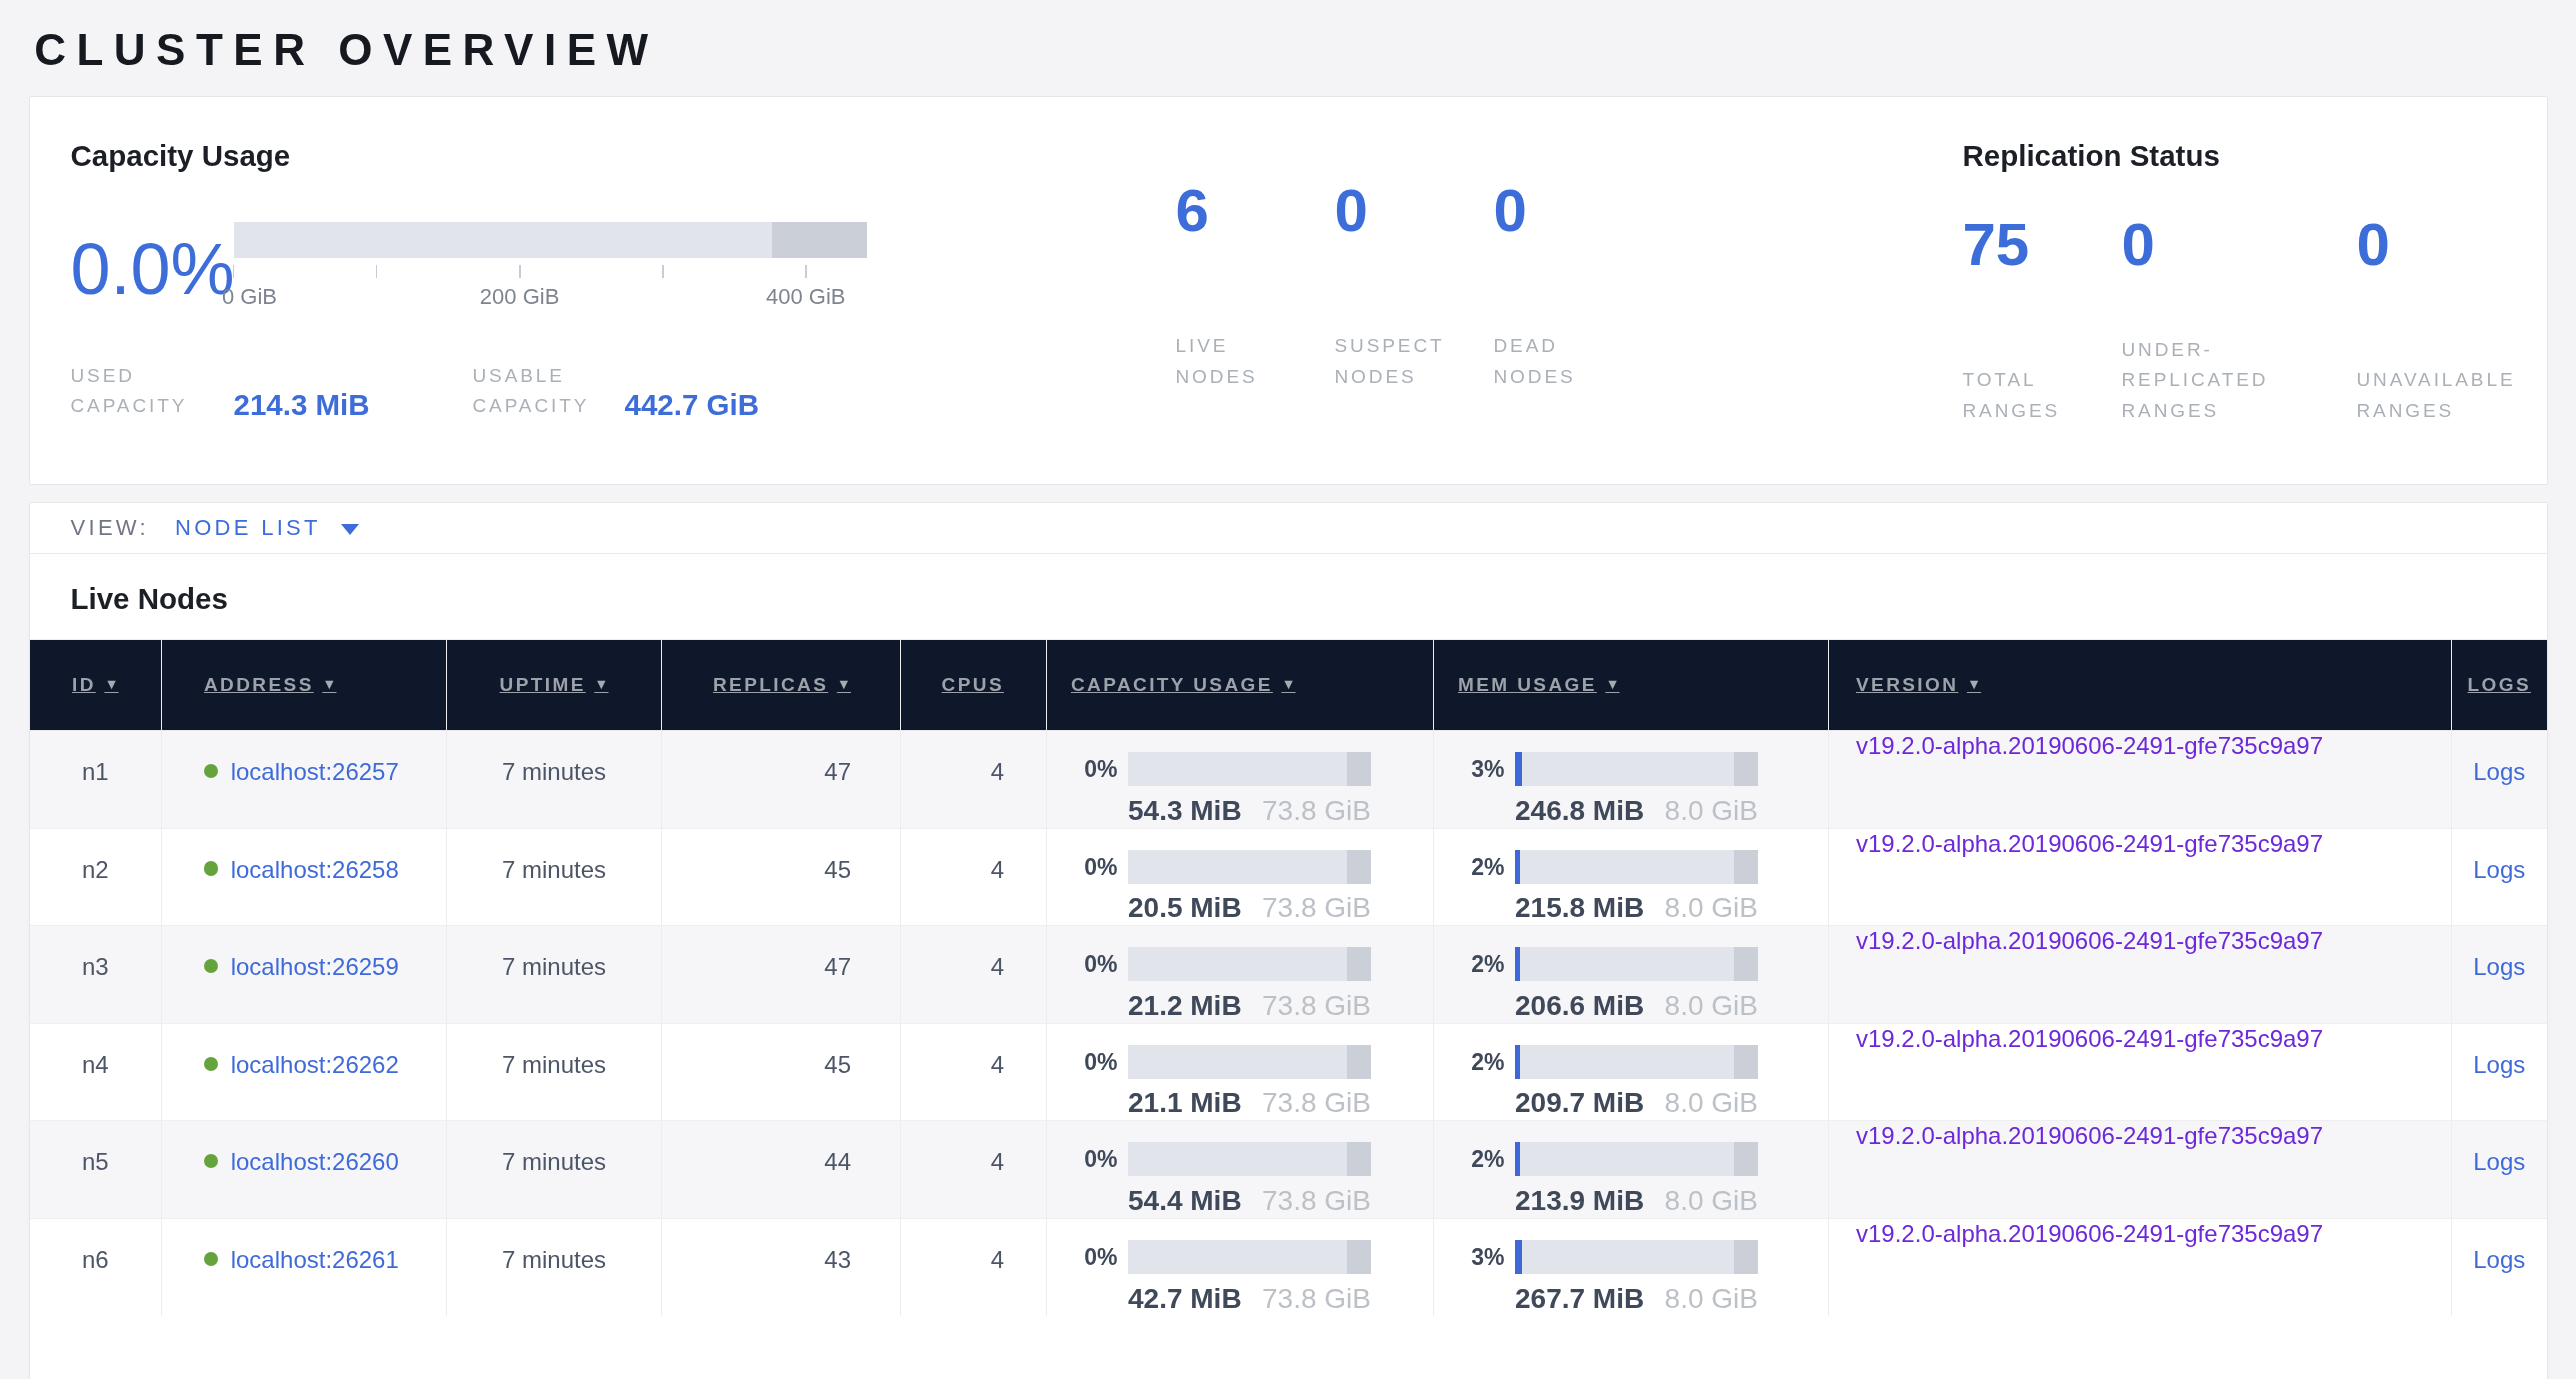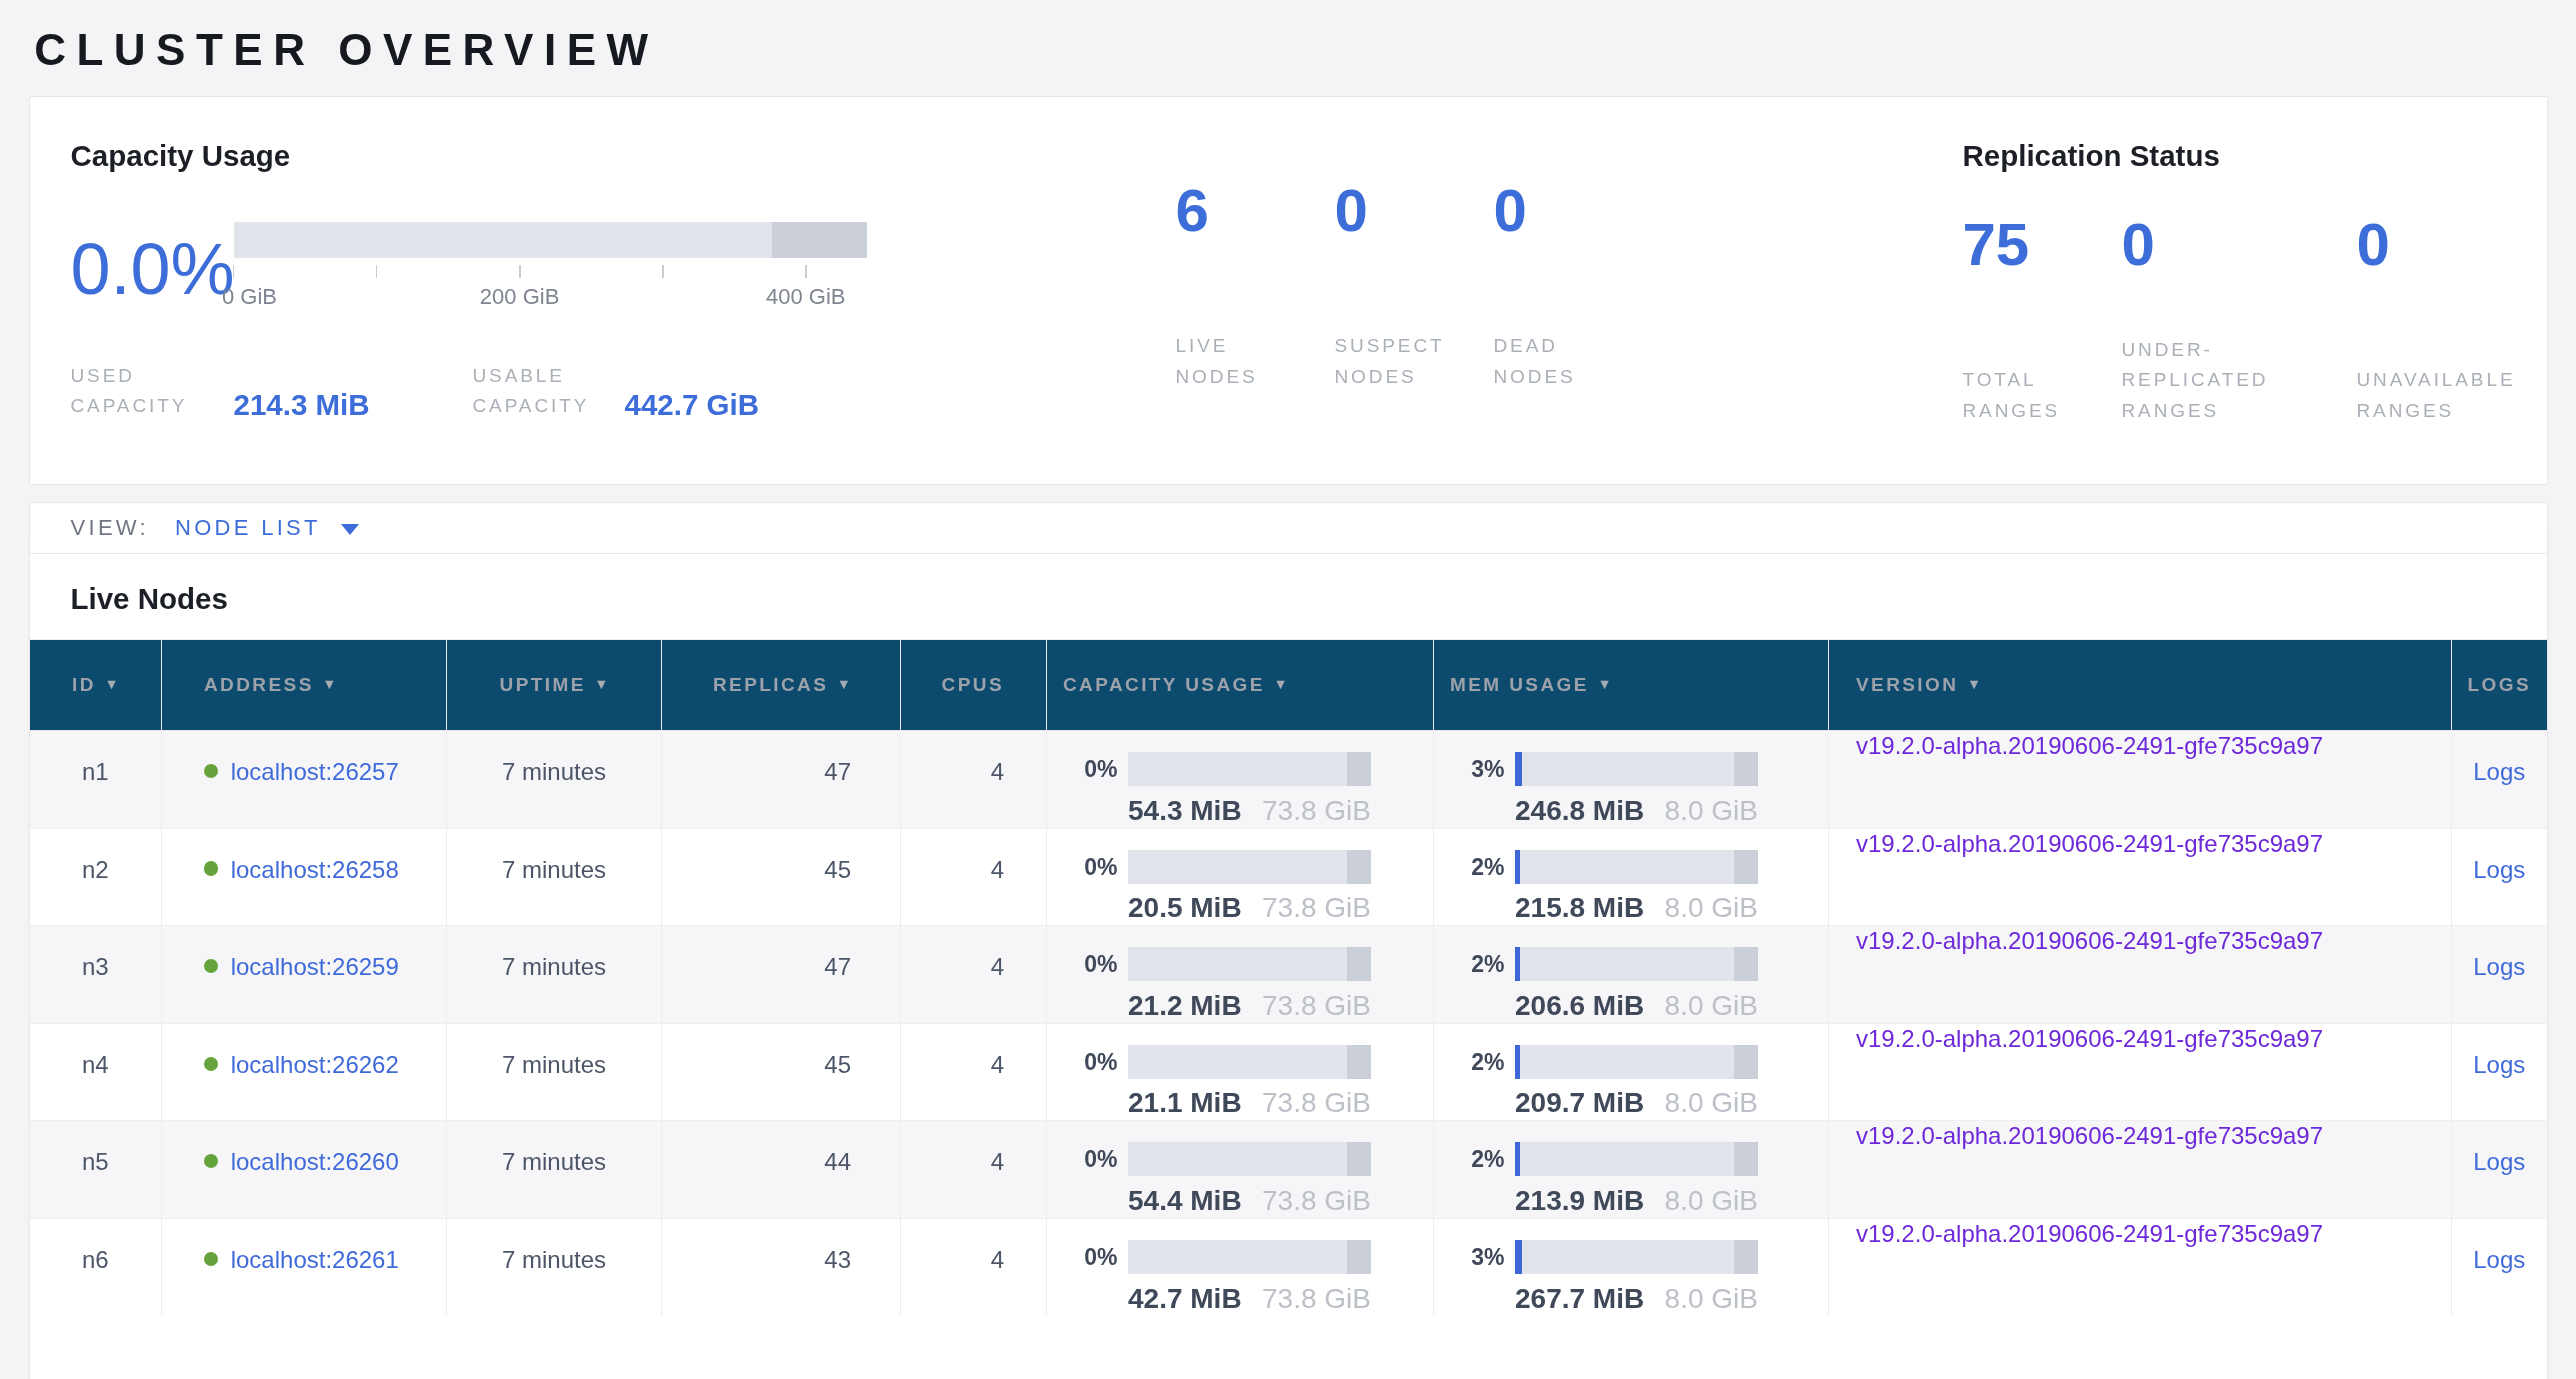--- a/index.html
+++ b/index.html
@@ -60,36 +60,36 @@
   .view-select{display:flex;align-items:center;margin-left:26px;cursor:pointer;}
   .view-select-text{font-size:22px;color:var(--accent);letter-spacing:3.3px;}
   .caret{width:0;height:0;border-left:9.5px solid transparent;border-right:9.5px solid transparent;
          border-top:11.4px solid var(--accent);margin-left:20px;margin-top:2.9px;}
 
   .table-heading-wrap{padding:28px 0 23px 41px;}
   .table-heading-wrap h2{margin:0;font-size:29.5px;font-weight:bold;color:#1c2026;}
 
   table{width:100%;border-collapse:collapse;table-layout:fixed;}
   thead th{
-    height:91px;vertical-align:middle;background:#0c4a6e;
+    height:91px;vertical-align:middle;background:#0f172a;
     font-size:19px;font-weight:bold;color:var(--head-gray);letter-spacing:2.4px;
-    border-top:1px solid #ececee;border-bottom:1px solid #e8e8ea;
+    border-top:1px solid #ececee;border-bottom:1px solid #e8e8ea;text-decoration:underline;
   }
   thead th + th, tbody td + td{border-left:1px solid #ededef;}
   .th-arrow{font-size:14.3px;letter-spacing:0;margin-left:8.6px;color:#a6abb3;position:relative;top:-1.9px;}
 
   tbody tr + tr{border-top:1px solid #efeff1;}
   tbody tr:nth-child(odd){background:#f6f6f8;}
   tbody td{height:92px;vertical-align:top;font-size:24px;color:var(--cell-dark);}
 
   .al-c{text-align:center;}
   .al-r-replicas{text-align:right;padding-right:49px;}
   .al-r-cpus{text-align:right;padding-right:42px;}
   th.col-address, td.col-address{text-align:left;padding-left:42px;}
-  th.col-capacity, th.col-mem{text-align:left;padding-left:16px;}
+  th.col-capacity, th.col-mem{text-align:left;padding-left:24px;}
   th.col-version, td.col-version{text-align:left;padding-left:27px;}
 
   td.pad-line{padding-top:27px;}
   td.col-address{padding-top:27px;}
   .node-dot{display:inline-block;width:14.3px;height:14.3px;border-radius:50%;background:var(--green);
             margin-right:12.4px;position:relative;top:-1.9px;}
   a.cell-link{color:var(--link);text-decoration:none;cursor:pointer;}
   td.col-version{color:#6d28d9;}
 
   td.col-capacity,td.col-mem{padding-top:21px;padding-left:32px;}

